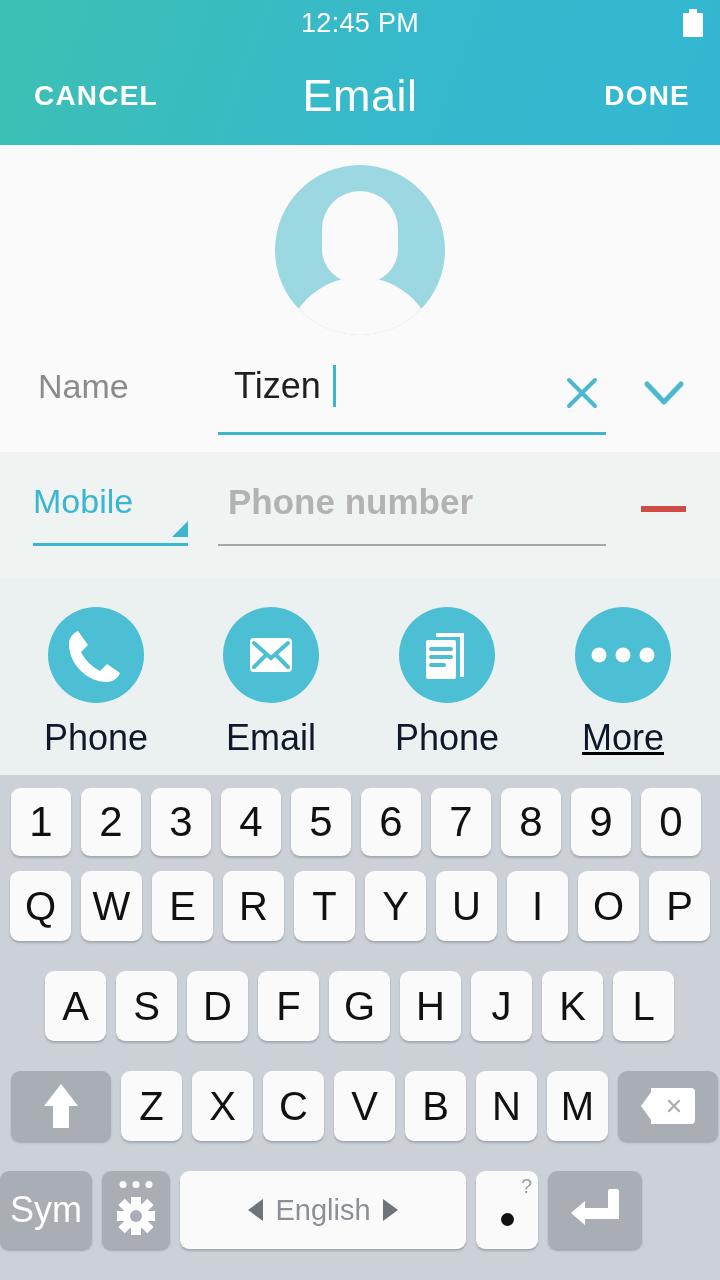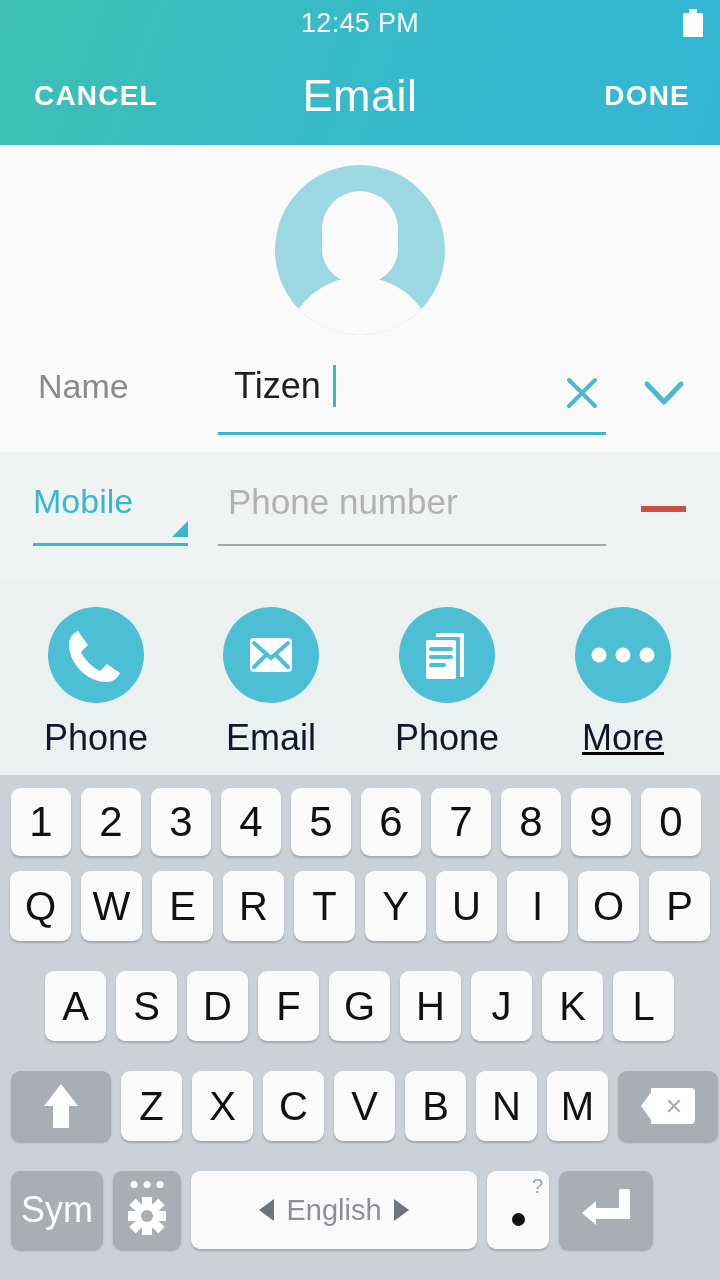--- a/index.html
+++ b/index.html
@@ -118,21 +118,21 @@
     width: 0; height: 0;
     border-left: 16px solid transparent;
     border-bottom: 16px solid #3ab6cf;
   }
   .phone-input {
     position: absolute; left: 218px; top: 30px; width: 388px; height: 64px;
     border-bottom: 2px solid #a6a6a6; cursor: text;
   }
   .phone-ph {
     position: absolute; left: 10px; top: 0;
-    font-size: 35px; color: #b2b2b2; font-weight: 400;
+    font-size: 35px; color: #b2b2b2; font-weight: 700;
   }
   .remove-btn {
     position: absolute; left: 641px; top: 54px;
     width: 45px; height: 6px; background: #cf4b44; cursor: pointer;
   }
 
   
   .sec-actions {
     position: absolute; top: 578px; left: 0; width: 720px; height: 197px;
     background: #eaf1f0;
@@ -180,21 +180,21 @@
   .row-qwe .key { width: 61px; height: 70px; }
 
   .row-asd  { top: 196px; padding-left: 45px; gap: 10px; }
   .row-asd .key { width: 61px; height: 70px; }
 
   .row-zxc  { top: 296px; padding-left: 11px; gap: 10px; }
   .row-zxc .key { width: 61px; height: 70px; }
   .row-zxc .key.shift { width: 100px; }
   .row-zxc .key.bksp  { width: 100px; }
 
-  .row-bot  { top: 396px; padding-left: 11px; gap: 10px; }
+  .row-bot  { top: 396px; gap: 10px; }
   .row-bot .key { height: 78px; }
   .key.sym   { width: 92px; font-size: 36px; }
   .key.gear  { width: 68px; }
   .key.space { width: 286px; }
   .key.period{ width: 62px; }
   .key.enter { width: 94px; }
   .shift-glyph { position: relative; width: 34px; height: 44px; }
   .shift-glyph .tri {
     position: absolute; top: 0; left: 0;
     border-left: 17px solid transparent; border-right: 17px solid transparent;

